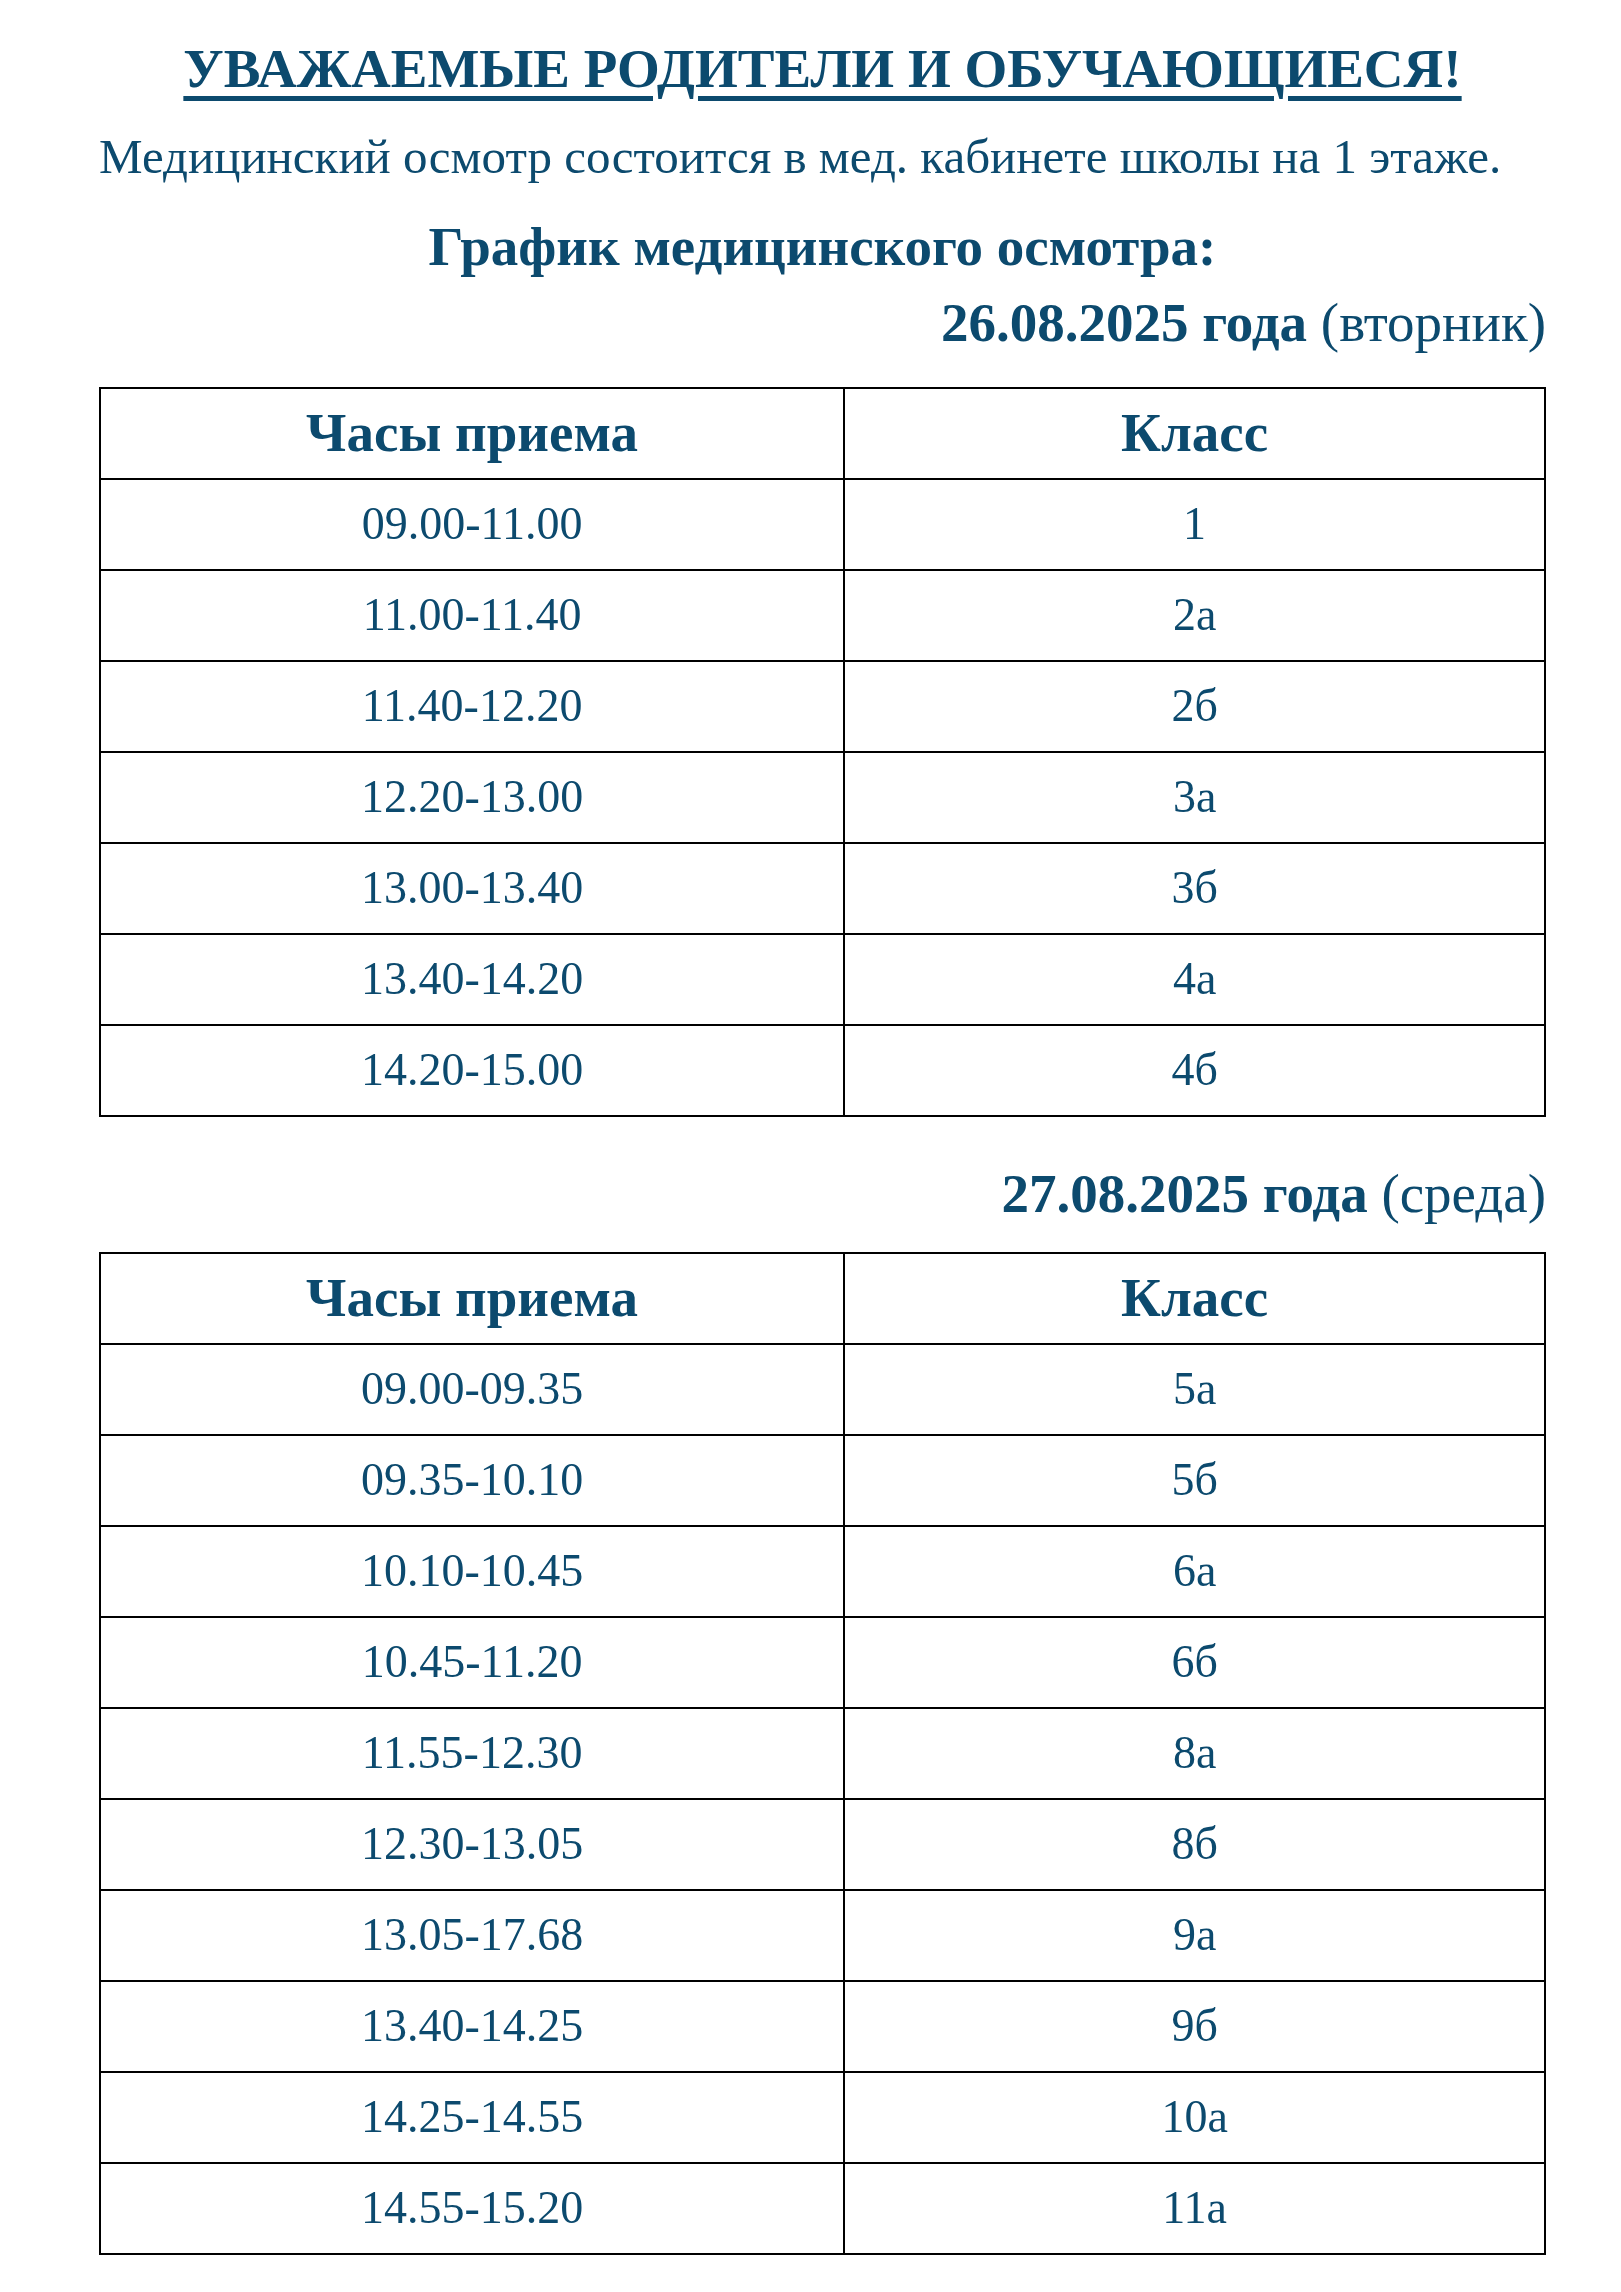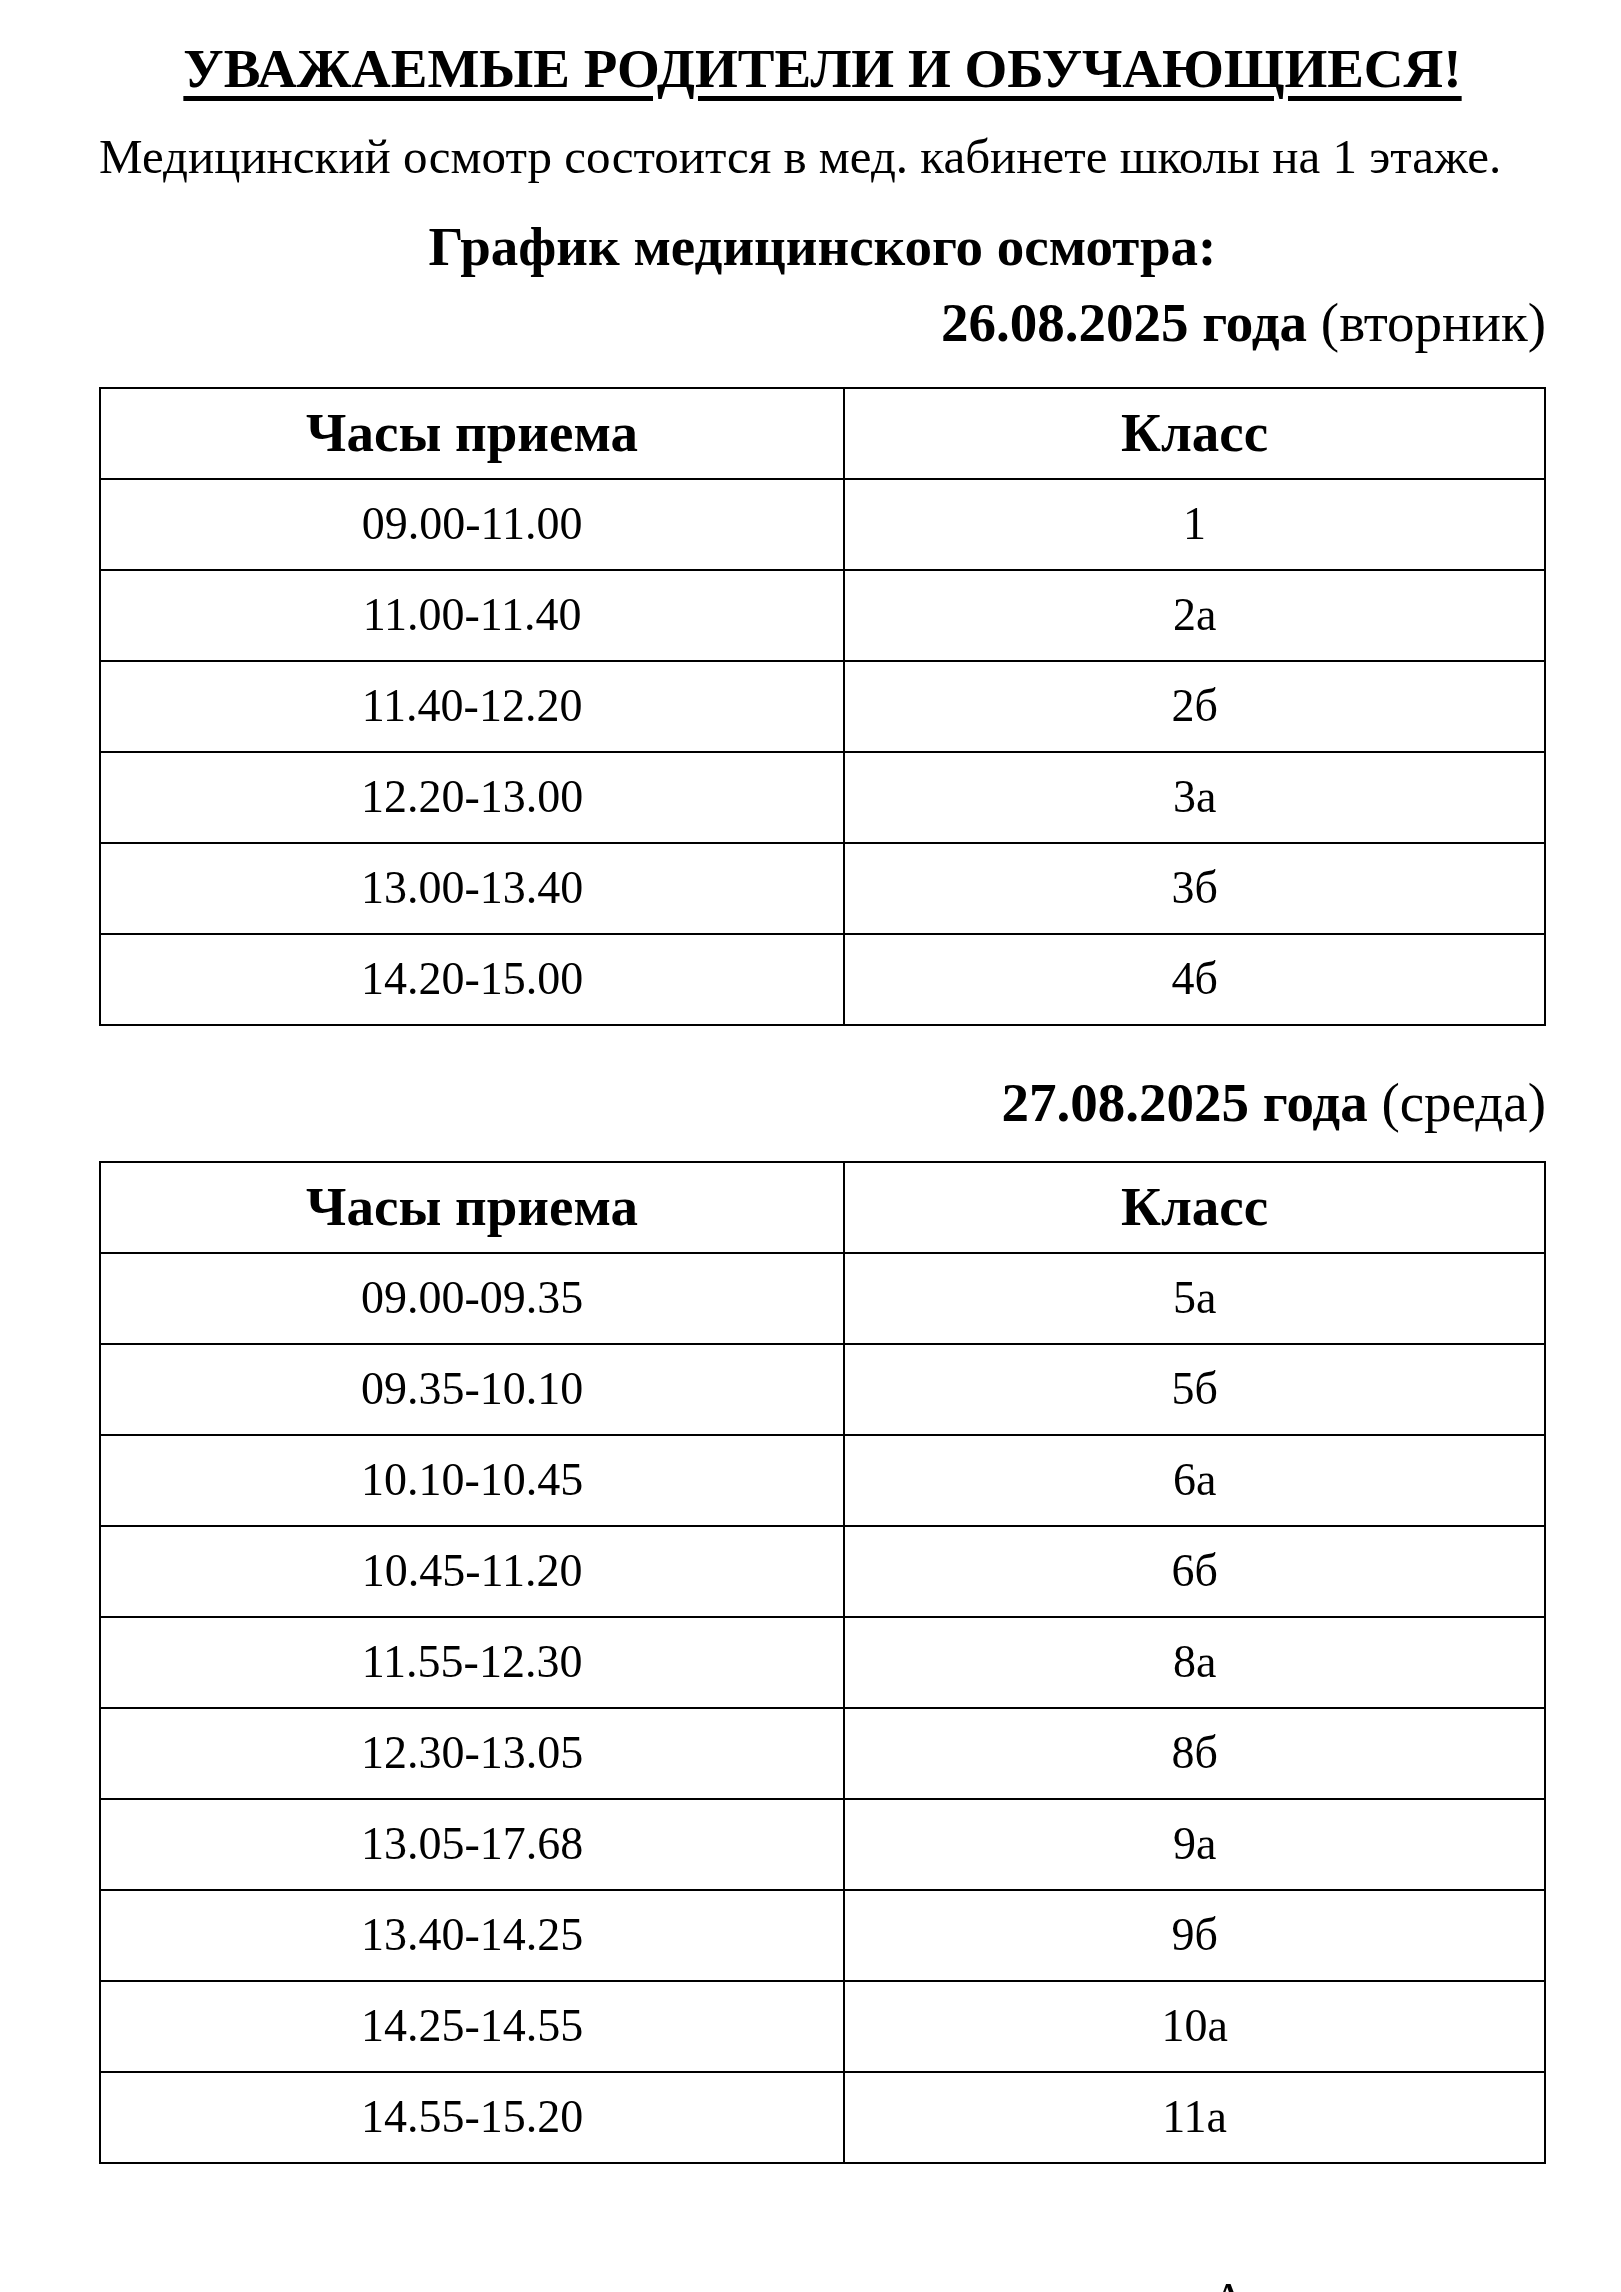--- a/index.html
+++ b/index.html
@@ -6,21 +6,21 @@
     margin: 0;
     padding: 0;
     background: #ffffff;
   }
   .page {
     position: relative;
     width: 1621px;
     height: 2293px;
     box-sizing: border-box;
     background: #ffffff;
-    color: #000000;
+    color: #0c4a6e;
     font-family: "Liberation Serif", "DejaVu Serif", serif;
     padding: 37px 75px 0 99px;
     overflow: hidden;
   }
   .title {
     margin: 0;
     text-align: center;
     font-size: 55px;
     line-height: 1.15;
     font-weight: bold;
@@ -134,20 +134,24 @@
           </tr>
           <tr>
             <td>12.20-13.00</td>
             <td>3а</td>
           </tr>
           <tr>
             <td>13.00-13.40</td>
             <td>3б</td>
           </tr>
           <tr>
+            <td>13.40-14.20</td>
+            <td>4а</td>
+          </tr>
+          <tr>
             <td>14.20-15.00</td>
             <td>4б</td>
           </tr>
         </tbody>
     </table>
   </section>
 
   <section>
     <h3 class="date-heading second">
       <span class="date-bold">27.08.2025 года</span>

